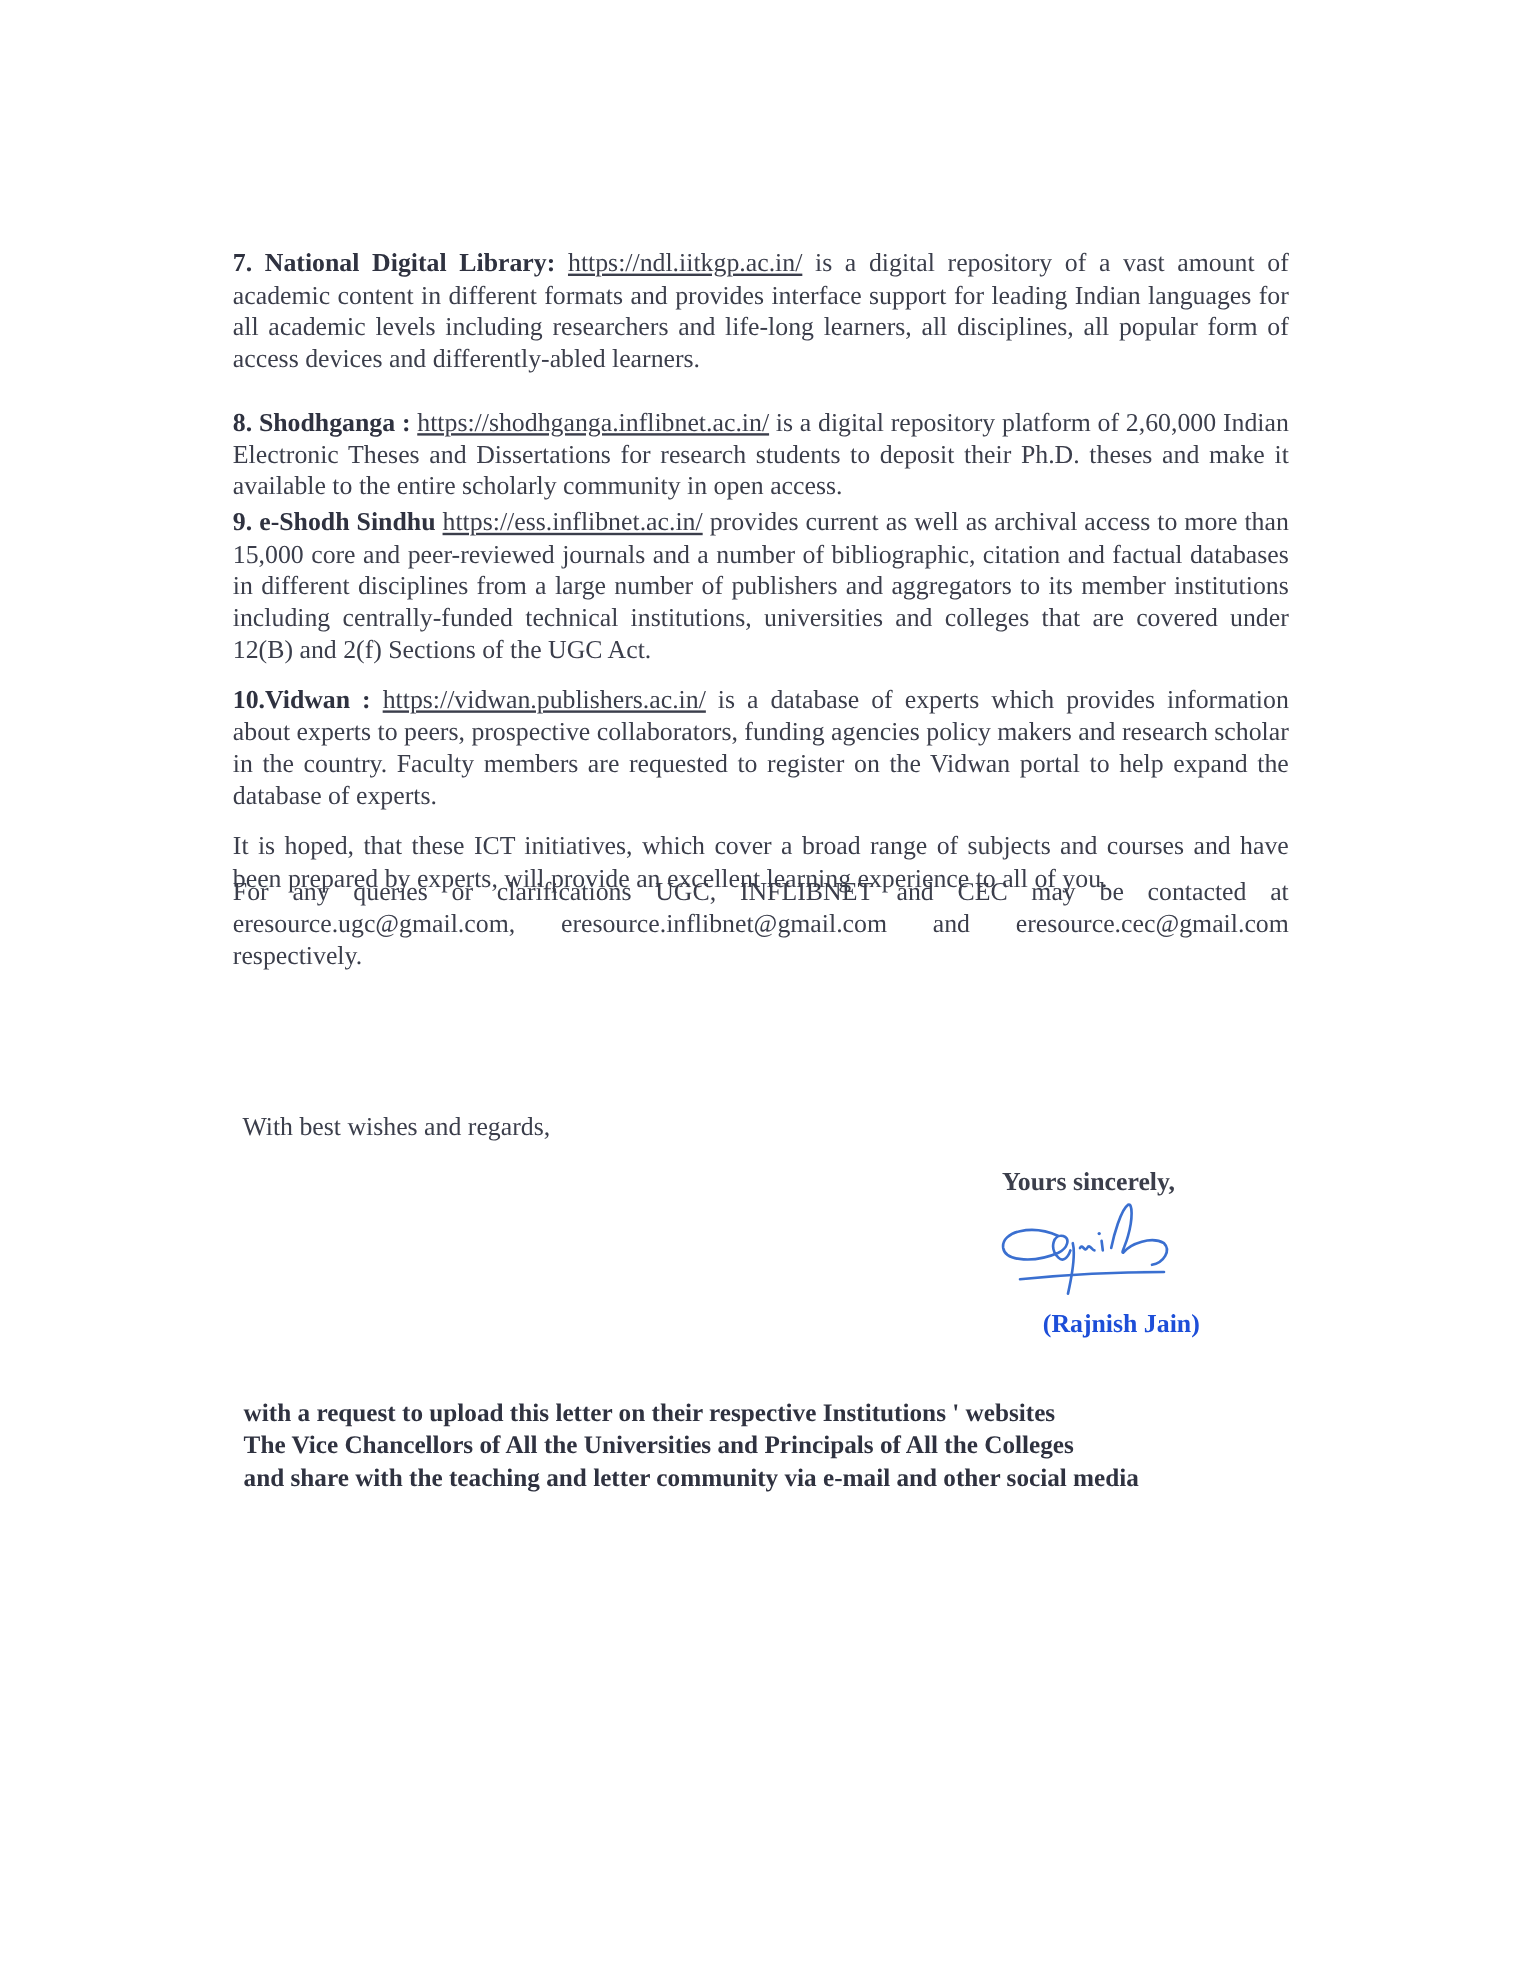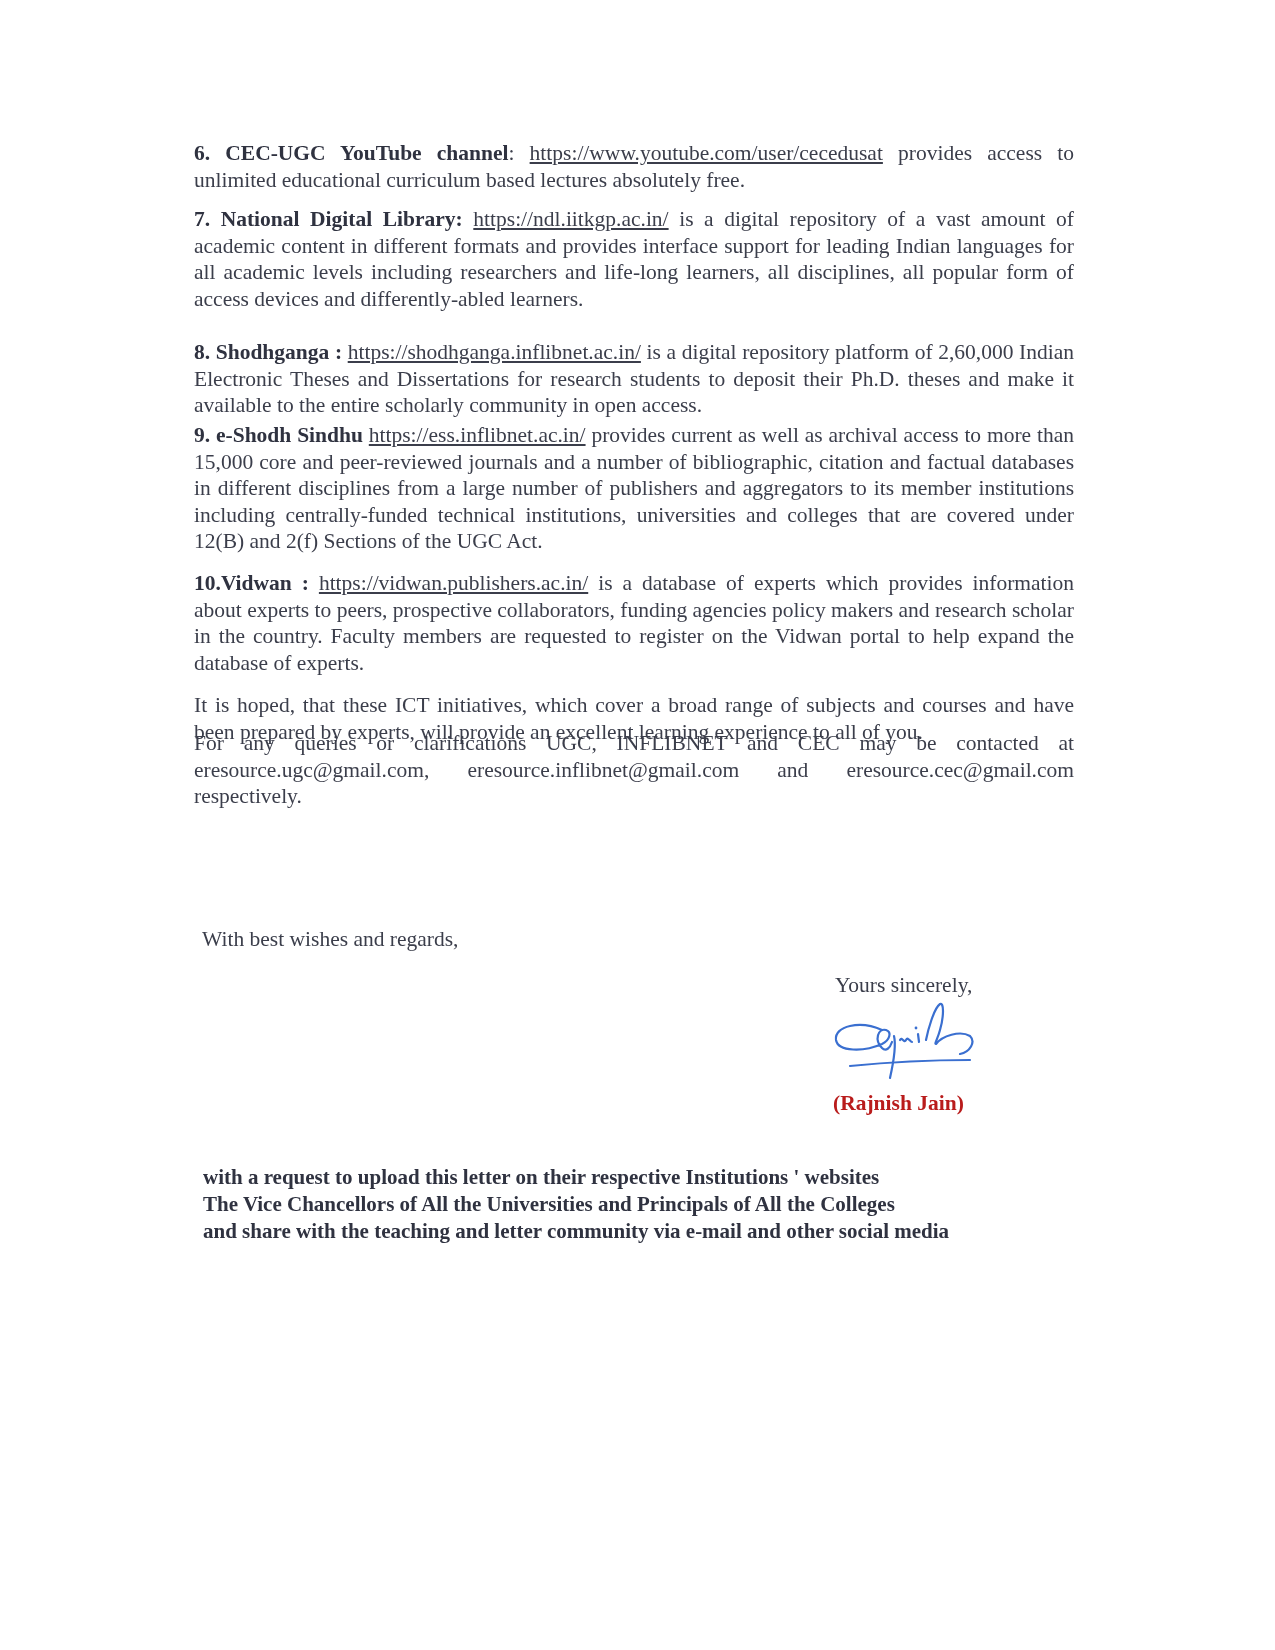--- a/index.html
+++ b/index.html
@@ -11,39 +11,34 @@
     .page { position: absolute; left: 0; top: 0; width: 1275px; height: 1650px; }
     .para {
       position: absolute; left: 194px; width: 880px;
       font-size: 21.5px; line-height: 26.6px;
       text-align: justify; text-align-last: left;
       margin: 0;
     }
     .para b { font-weight: bold; color: #2f3240; }
     .link { text-decoration: underline; text-underline-offset: 2px; color: #3b3e4b; }
     .closing { position: absolute; font-size: 21.5px; line-height: 26px; }
-    .sig-name { font-weight: bold; color: #b91c1c; }
+    .sig-name { font-weight: bold; color: #1d4ed8; margin-left: 36px; }
     .addressee {
       position: absolute; left: 203px; top: 1164px;
       font-size: 21px; line-height: 27px; font-weight: bold; color: #2f3240;
       white-space: nowrap;
     }
     .addressee div { margin: 0; }
     .signature { position: absolute; left: 830px; top: 1000px; width: 150px; height: 90px; }
   </style>
 </head>
 <body>
 
 <div class="page">
 
-  <p class="para" style="top:140px;">
-    <b>6.</b>
-    <b>CEC-UGC YouTube channel</b><span>:</span>
-    <span class="link">https://www.youtube.com/user/cecedusat</span><span> provides access to unlimited educational curriculum based lectures absolutely free.</span>
-  </p>
 
   <p class="para" style="top:206px;">
     <b>7.</b>
     <b>National Digital Library:</b>
     <span class="link">https://ndl.iitkgp.ac.in/</span><span> is a digital repository of a vast amount of academic content in different formats and provides interface support for leading Indian languages for all academic levels including researchers and life-long learners, all disciplines, all popular form of access devices and differently-abled learners.</span>
   </p>
 
   <p class="para" style="top:339px;">
     <b>8.</b>
     <b>Shodhganga :</b>
@@ -60,21 +55,21 @@
     <b>10.</b><b>Vidwan :</b>
     <span class="link">https://vidwan.publishers.ac.in/</span><span> is a database of experts which provides information about experts to peers, prospective collaborators, funding agencies policy makers and research scholar in the country. Faculty members are requested to register on the Vidwan portal to help expand the database of experts.</span>
   </p>
 
   <p class="para" style="top:692px;">It is hoped, that these ICT initiatives, which cover a broad range of subjects and courses and have been prepared by experts, will provide an excellent learning experience to all of you.</p>
 
   <p class="para" style="top:730px;">For any queries or clarifications UGC, INFLIBNET and CEC may be contacted at eresource.ugc@gmail.com, eresource.inflibnet@gmail.com and eresource.cec@gmail.com respectively.</p>
 
   <div class="closing" style="left:202px; top:926px;">With best wishes and regards,</div>
 
-  <div class="closing" style="left:835px; top:972px;">Yours sincerely,</div>
+  <div class="closing" style="left:835px; top:972px;font-weight:bold;">Yours sincerely,</div>
 
   <svg class="signature" viewBox="0 0 150 90">
     <g fill="none" stroke="#3a6fd0" stroke-width="2.2" stroke-linecap="round" stroke-linejoin="round">
       <path d="M52 30 C 30 20, 4 26, 6 40 C 8 52, 34 52, 52 44 C 60 40, 62 32, 56 30 C 48 28, 44 40, 52 48 C 56 52, 60 48, 62 42"></path>
       <path d="M64 36 C 66 44, 64 60, 60 78"></path>
       <path d="M70 40 C 72 36, 74 44, 76 40 C 78 36, 80 42, 82 42"></path>
       <path d="M88 34 L 89 42"></path>
       <path d="M96 40 C 98 30, 104 8, 110 4 C 114 2, 114 16, 110 30 C 108 38, 104 44, 106 44 C 112 36, 130 30, 140 36 C 146 42, 140 52, 130 54"></path>
       <path d="M20 66 C 60 62, 110 60, 140 60"></path>
     </g>

